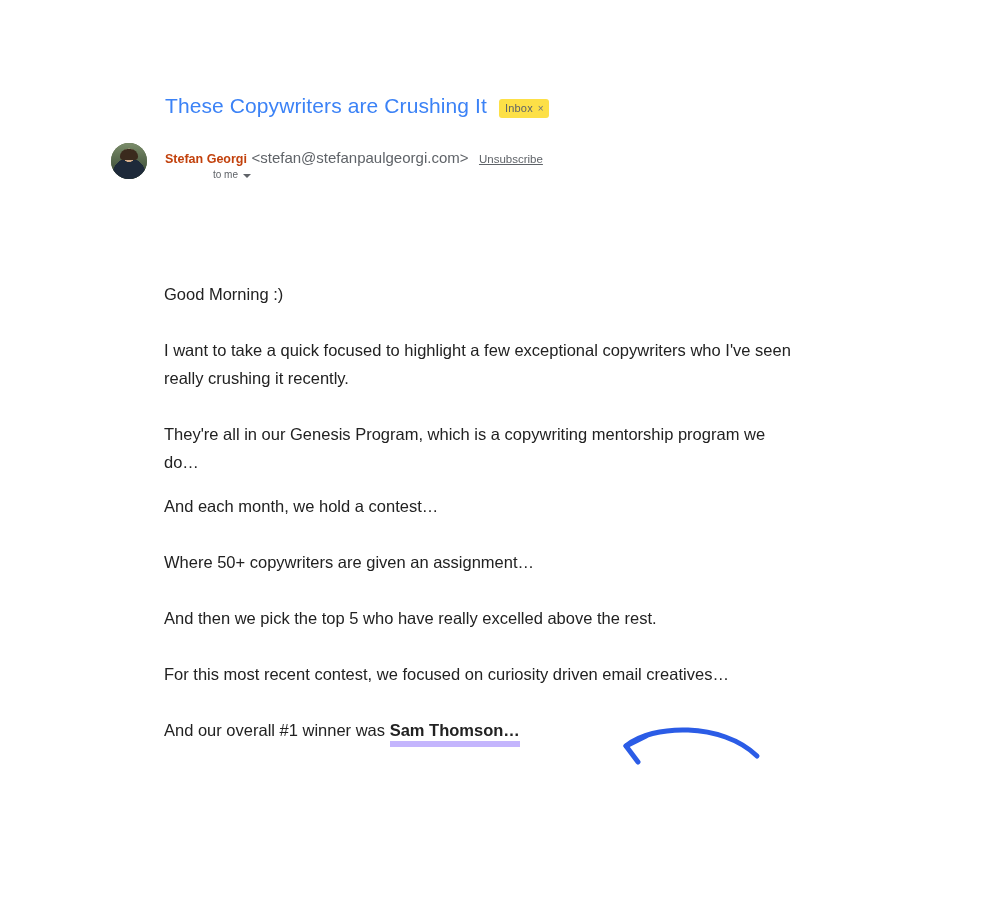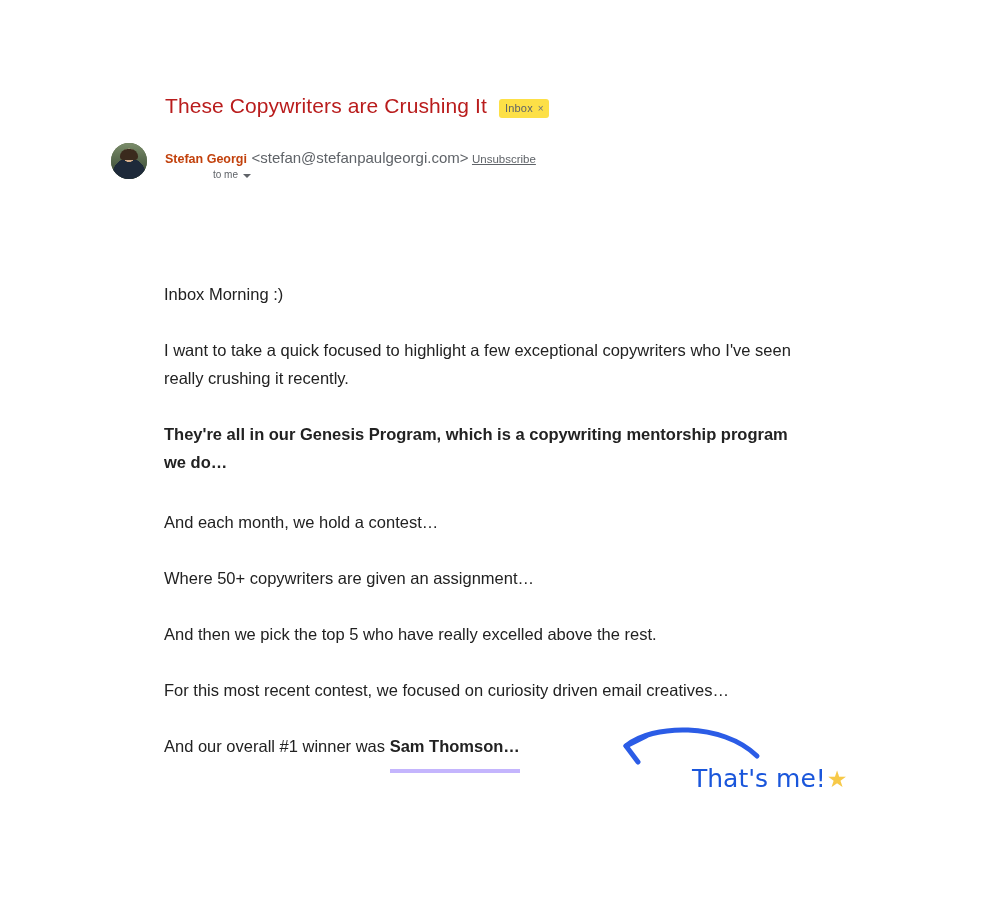--- a/index.html
+++ b/index.html
@@ -28,21 +28,21 @@
   .subject-row {
     position: absolute;
     left: 165px;
     top: 92px;
     display: flex;
     align-items: center;
   }
   .subject-title {
     font-size: 21px;
     font-weight: 400;
-    color: #b91c1c;
+    color: #3b82f6;
     letter-spacing: 0.1px;
     line-height: 28px;
   }
   .inbox-chip {
     margin-left: 12px;
     display: inline-flex;
     align-items: center;
     background: #fde047;
     color: #5f6368;
     border-radius: 3px;
@@ -100,20 +100,21 @@
     font-size: 12.5px;
   }
   .sender-email {
     color: #5f6368;
     font-size: 15px;
     margin-left: 1px;
   }
   .unsubscribe {
     color: #5f6368;
     font-size: 11.5px;
+    margin-left: 7px;
     text-decoration: underline;
   }
   .to-line {
     position: absolute;
     left: 165px;
     top: 169px;
     font-size: 10px;
     color: #5f6368;
     display: flex;
     align-items: center;
@@ -136,30 +137,30 @@
     top: 280px;
     width: 640px;
     font-size: 16.5px;
     line-height: 28px;
     color: #222222;
   }
   .body-text p {
     margin: 0 0 28px 0;
   }
   .body-text p.bold {
-    font-weight: bold;
-    margin-bottom: 32px;
+    font-weight: normal;
+    margin-bottom: 16px;
   }
   .body-text p.last {
     margin-bottom: 0;
   }
   .winner-name {
     font-weight: bold;
-    border-bottom: 4px solid #c4b5fd;
-    padding-bottom: 14px;
+    border-bottom: 6px solid #c4b5fd;
+    padding-bottom: 2px;
   }
 
   
   .annotation {
     position: absolute;
     left: 612px;
     top: 718px;
     width: 280px;
     height: 90px;
     pointer-events: none;
@@ -202,35 +203,32 @@
     <span class="sender-email">&lt;stefan@stefanpaulgeorgi.com&gt;</span>
     <span class="unsubscribe">Unsubscribe</span>
   </div>
 
   <div class="to-line">
     <span>to me</span>
     <span class="to-caret"></span>
   </div>
 
   <div class="body-text">
-    <p>Inbox Morning :)</p>
+    <p>Good Morning :)</p>
     <p>I want to take a quick focused to highlight a few exceptional copywriters who I've seen really crushing it recently.</p>
     <p class="bold">They're all in our Genesis Program, which is a copywriting mentorship program we do…</p>
     <p>And each month, we hold a contest…</p>
     <p>Where 50+ copywriters are given an assignment…</p>
     <p>And then we pick the top 5 who have really excelled above the rest.</p>
     <p>For this most recent contest, we focused on curiosity driven email creatives…</p>
     <p class="last">
       <span>And our overall #1 winner was </span><span class="winner-name">Sam Thomson…</span>
     </p>
   </div>
 
   <div class="annotation">
     <svg width="280" height="90" viewBox="0 0 280 90">
       <path d="M14 28 C 40 6, 110 4, 145 38" stroke="#2b5ce6" stroke-width="5" fill="none" stroke-linecap="round"></path>
       <path d="M14 28 L 34 18 M14 28 L 26 44" stroke="#2b5ce6" stroke-width="5" fill="none" stroke-linecap="round"></path>
     </svg>
-    <div class="annot-text">
-      <span>That's me!</span><span class="annot-star">★</span>
-    </div>
   </div>
 
 </div>
 
 </body></html>

